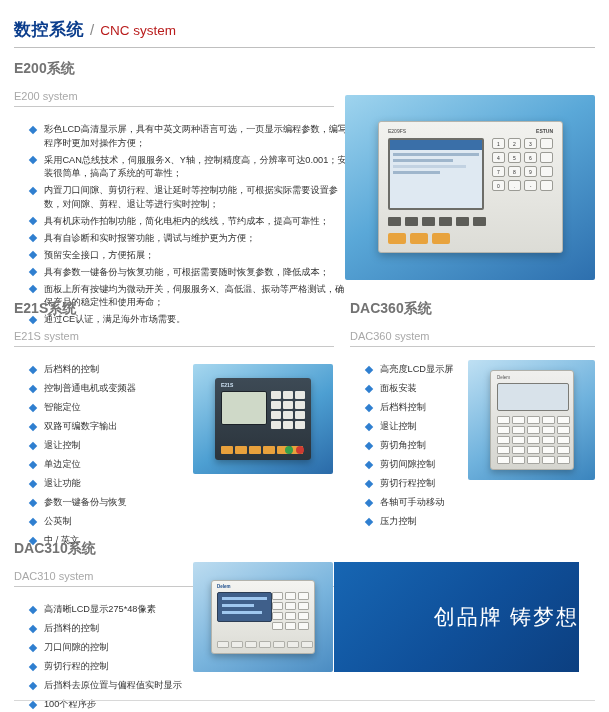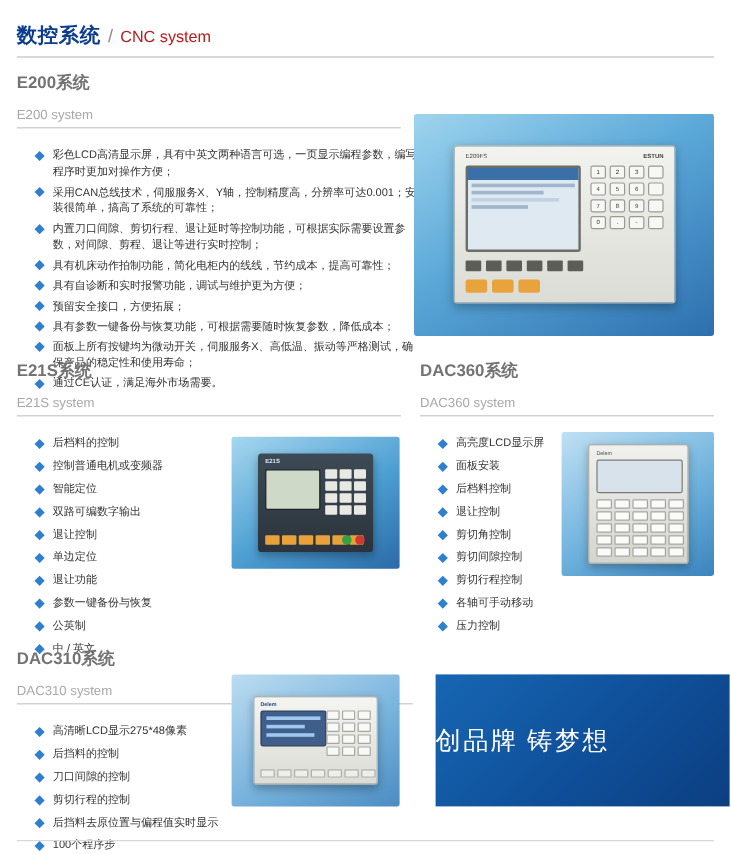--- a/index.html
+++ b/index.html
@@ -251,24 +251,24 @@
   .panel-dac310 .kp span{height:8px;background:#f9f9f7;border:1px solid #a8a8a2;border-radius:1px;}
   .panel-dac310 .kp2{
     position:absolute;left:5px;bottom:5px;
     display:grid;grid-template-columns:repeat(7,12px);grid-gap:2px;
   }
   .panel-dac310 .kp2 span{height:7px;background:#eeeeea;border:1px solid #b0b0aa;border-radius:1px;}
 
   
   .slogan {
     position: absolute;
-    left: 363px; top: 562px;
+    left: 334px; top: 562px;
     width: 245px; height: 110px;
     background: linear-gradient(135deg,#1766b3 0%, #0f4f99 55%, #0c3f80 100%);
-    display: flex; align-items: center; justify-content: flex-start;
+    display: flex; align-items: center; justify-content: flex-end;
   }
   .slogan-text {
     color: #ffffff;
     font-size: 21px;
     letter-spacing: 2px;
     font-family: "Liberation Serif", serif;
   }
 
   
   .foot-rule {

